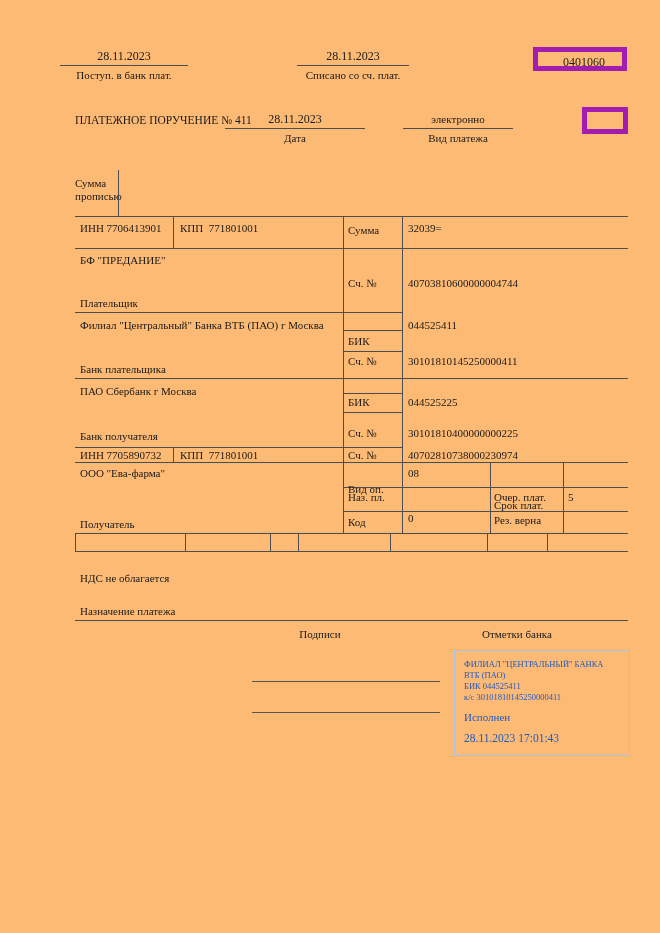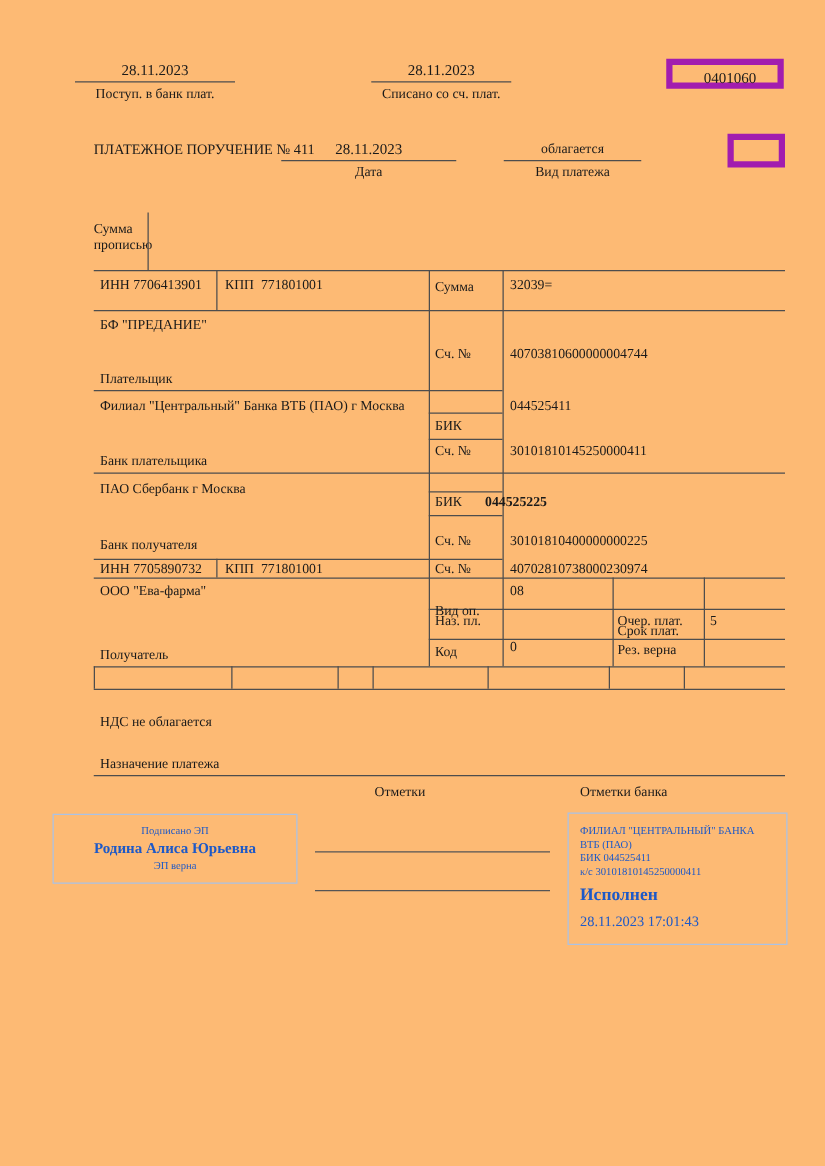--- a/index.html
+++ b/index.html
@@ -31,21 +31,21 @@
   <div class="t c" style="left:297px;top:69px;width:112px;">Списано со сч. плат.</div>
 
   <div class="box" style="left:533px;top:47px;width:94px;height:24px;">
     <div class="t c" style="left:0;top:4px;width:92px;font-size:12px;">0401060</div>
   </div>
 
   <div class="t" style="left:75px;top:114px;font-size:11.5px;">ПЛАТЕЖНОЕ ПОРУЧЕНИЕ № 411</div>
   <div class="t c" style="left:225px;top:113px;width:140px;font-size:12px;">28.11.2023</div>
   <div class="hline" style="left:225px;top:128px;width:140px;"></div>
   <div class="t c" style="left:225px;top:132px;width:140px;">Дата</div>
-  <div class="t c" style="left:403px;top:113px;width:110px;">облагается</div>
+  <div class="t c" style="left:403px;top:113px;width:110px;">электронно</div>
   <div class="hline" style="left:403px;top:128px;width:110px;"></div>
   <div class="t c" style="left:403px;top:132px;width:110px;">Вид платежа</div>
   <div class="box" style="left:582px;top:107px;width:46px;height:27px;"></div>
 
   <div class="t wrap" style="left:75px;top:177px;width:42px;">Сумма прописью</div>
   <div class="vline" style="left:118px;top:170px;height:46px;"></div>
 
   <div class="hline" style="left:75px;top:216px;width:553px;"></div>
   <div class="hline" style="left:75px;top:248px;width:553px;"></div>
   <div class="hline" style="left:75px;top:312px;width:327px;"></div>
@@ -88,21 +88,21 @@
 
   <div class="t" style="left:80px;top:319px;">Филиал "Центральный" Банка ВТБ (ПАО) г Москва</div>
   <div class="t" style="left:348px;top:335px;">БИК</div>
   <div class="t" style="left:408px;top:319px;">044525411</div>
   <div class="t" style="left:348px;top:355px;">Сч. №</div>
   <div class="t" style="left:408px;top:355px;">30101810145250000411</div>
   <div class="t" style="left:80px;top:363px;">Банк плательщика</div>
 
   <div class="t" style="left:80px;top:385px;">ПАО Сбербанк г Москва</div>
   <div class="t" style="left:348px;top:396px;">БИК</div>
-  <div class="t" style="left:388px;top:396px;font-weight:bold;">044525225</div>
+  <div class="t" style="left:408px;top:396px;">044525225</div>
   <div class="t" style="left:348px;top:427px;">Сч. №</div>
   <div class="t" style="left:408px;top:427px;">30101810400000000225</div>
   <div class="t" style="left:80px;top:430px;text-align:right;">Банк получателя</div>
 
   <div class="t" style="left:80px;top:449px;">ИНН 7705890732</div>
   <div class="t" style="left:180px;top:449px;">КПП&nbsp;&nbsp;771801001</div>
   <div class="t" style="left:348px;top:449px;">Сч. №</div>
   <div class="t" style="left:408px;top:449px;">40702810738000230974</div>
 
   <div class="t" style="left:80px;top:467px;">ООО "Ева-фарма"</div>
@@ -120,34 +120,29 @@
   <div class="t" style="left:408px;top:512px;">0</div>
   <div class="t" style="left:494px;top:514px;">Рез. верна</div>
   <div class="t" style="left:568px;top:514px;"></div>
 
   <div class="t" style="left:80px;top:518px;">Получатель</div>
 
   <div class="t" style="left:80px;top:572px;">НДС не облагается</div>
   <div class="t" style="left:80px;top:605px;">Назначение платежа</div>
   <div class="hline" style="left:75px;top:620px;width:553px;"></div>
 
-  <div class="t c" style="left:270px;top:628px;width:100px;">Отметки</div>
-  <div class="t c" style="left:444px;top:628px;width:110px;">Отметки банка</div>
+  <div class="t c" style="left:270px;top:628px;width:100px;">Подписи</div>
+  <div class="t c" style="left:462px;top:628px;width:110px;">Отметки банка</div>
 
-  <div class="stamp c" style="left:42px;top:651px;width:196px;height:56px;text-align:center;">
-    <div class="small" style="margin-top:7px;">Подписано ЭП</div>
-    <div style="font-size:12px;font-weight:bold;line-height:15px;margin-top:1px;">Родина Алиса Юрьевна</div>
-    <div class="small" style="margin-top:1px;">ЭП верна</div>
-  </div>
 
   <div class="hline" style="left:252px;top:681px;width:188px;background:#555;"></div>
   <div class="hline" style="left:252px;top:712px;width:188px;background:#555;"></div>
 
   <div class="stamp" style="left:454px;top:650px;width:176px;height:106px;padding:8px 0 0 9px;">
     <div class="small">ФИЛИАЛ "ЦЕНТРАЛЬНЫЙ" БАНКА</div>
     <div class="small">ВТБ (ПАО)</div>
     <div class="small">БИК 044525411</div>
     <div class="small">к/с 30101810145250000411</div>
-    <div style="font-size:14px;font-weight:bold;line-height:16px;margin-top:6px;">Исполнен</div>
+    <div style="font-size:11px;font-weight:normal;line-height:16px;margin-top:6px;">Исполнен</div>
     <div style="font-size:11.5px;line-height:14px;margin-top:6px;">28.11.2023 17:01:43</div>
   </div>
 
 </div>
 
 </body></html>

